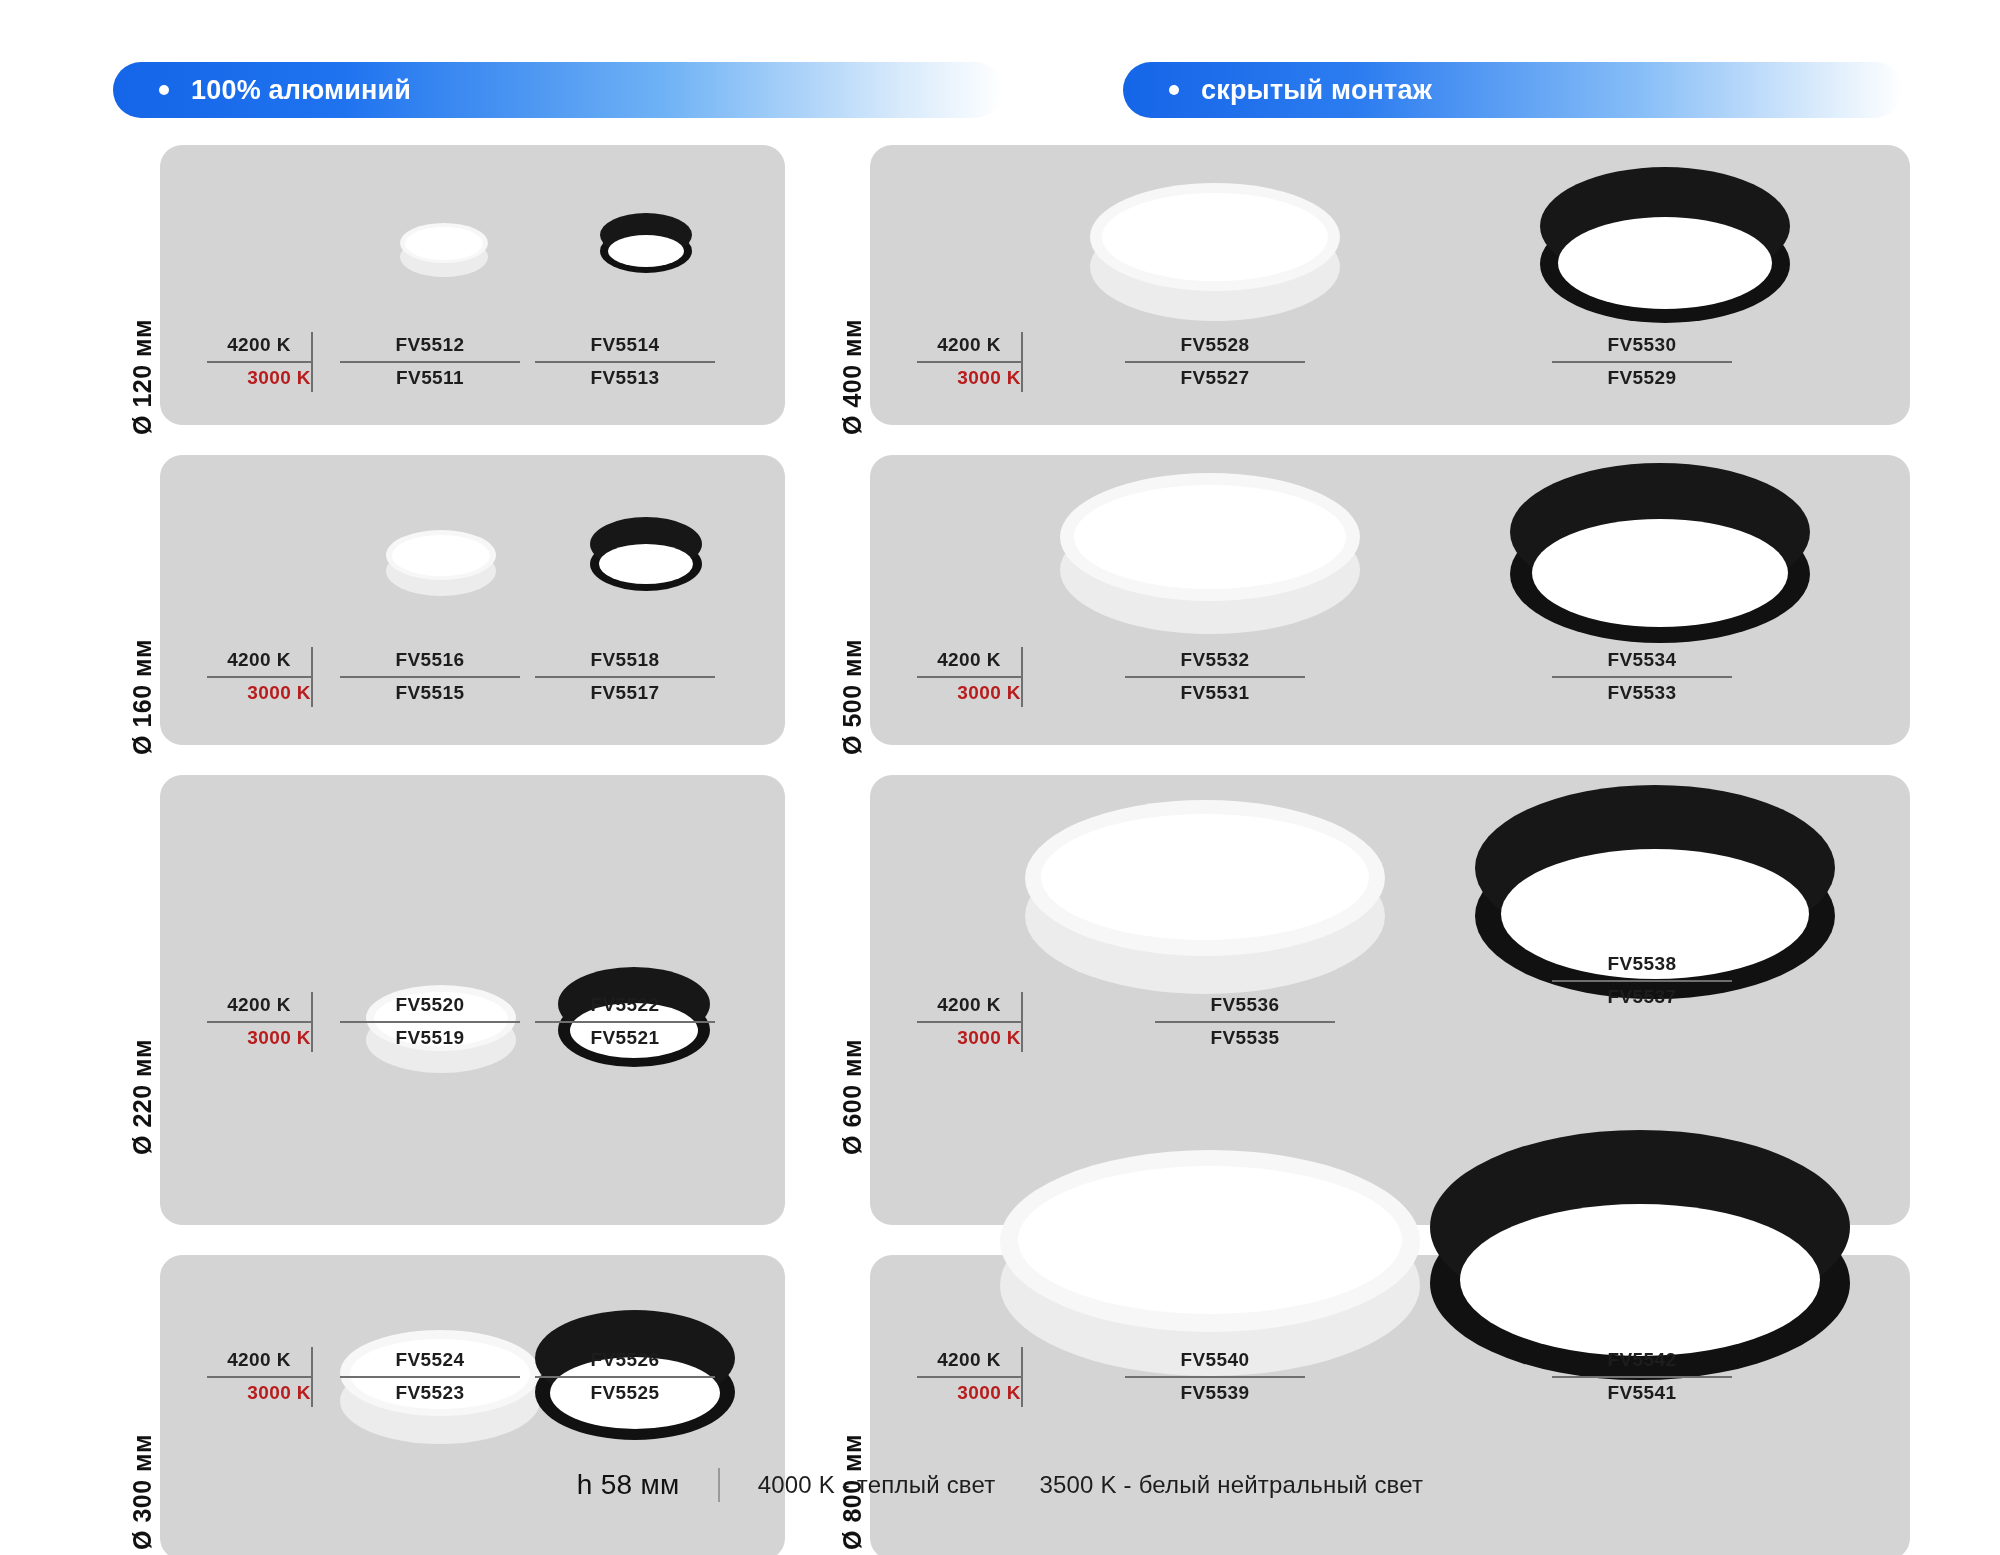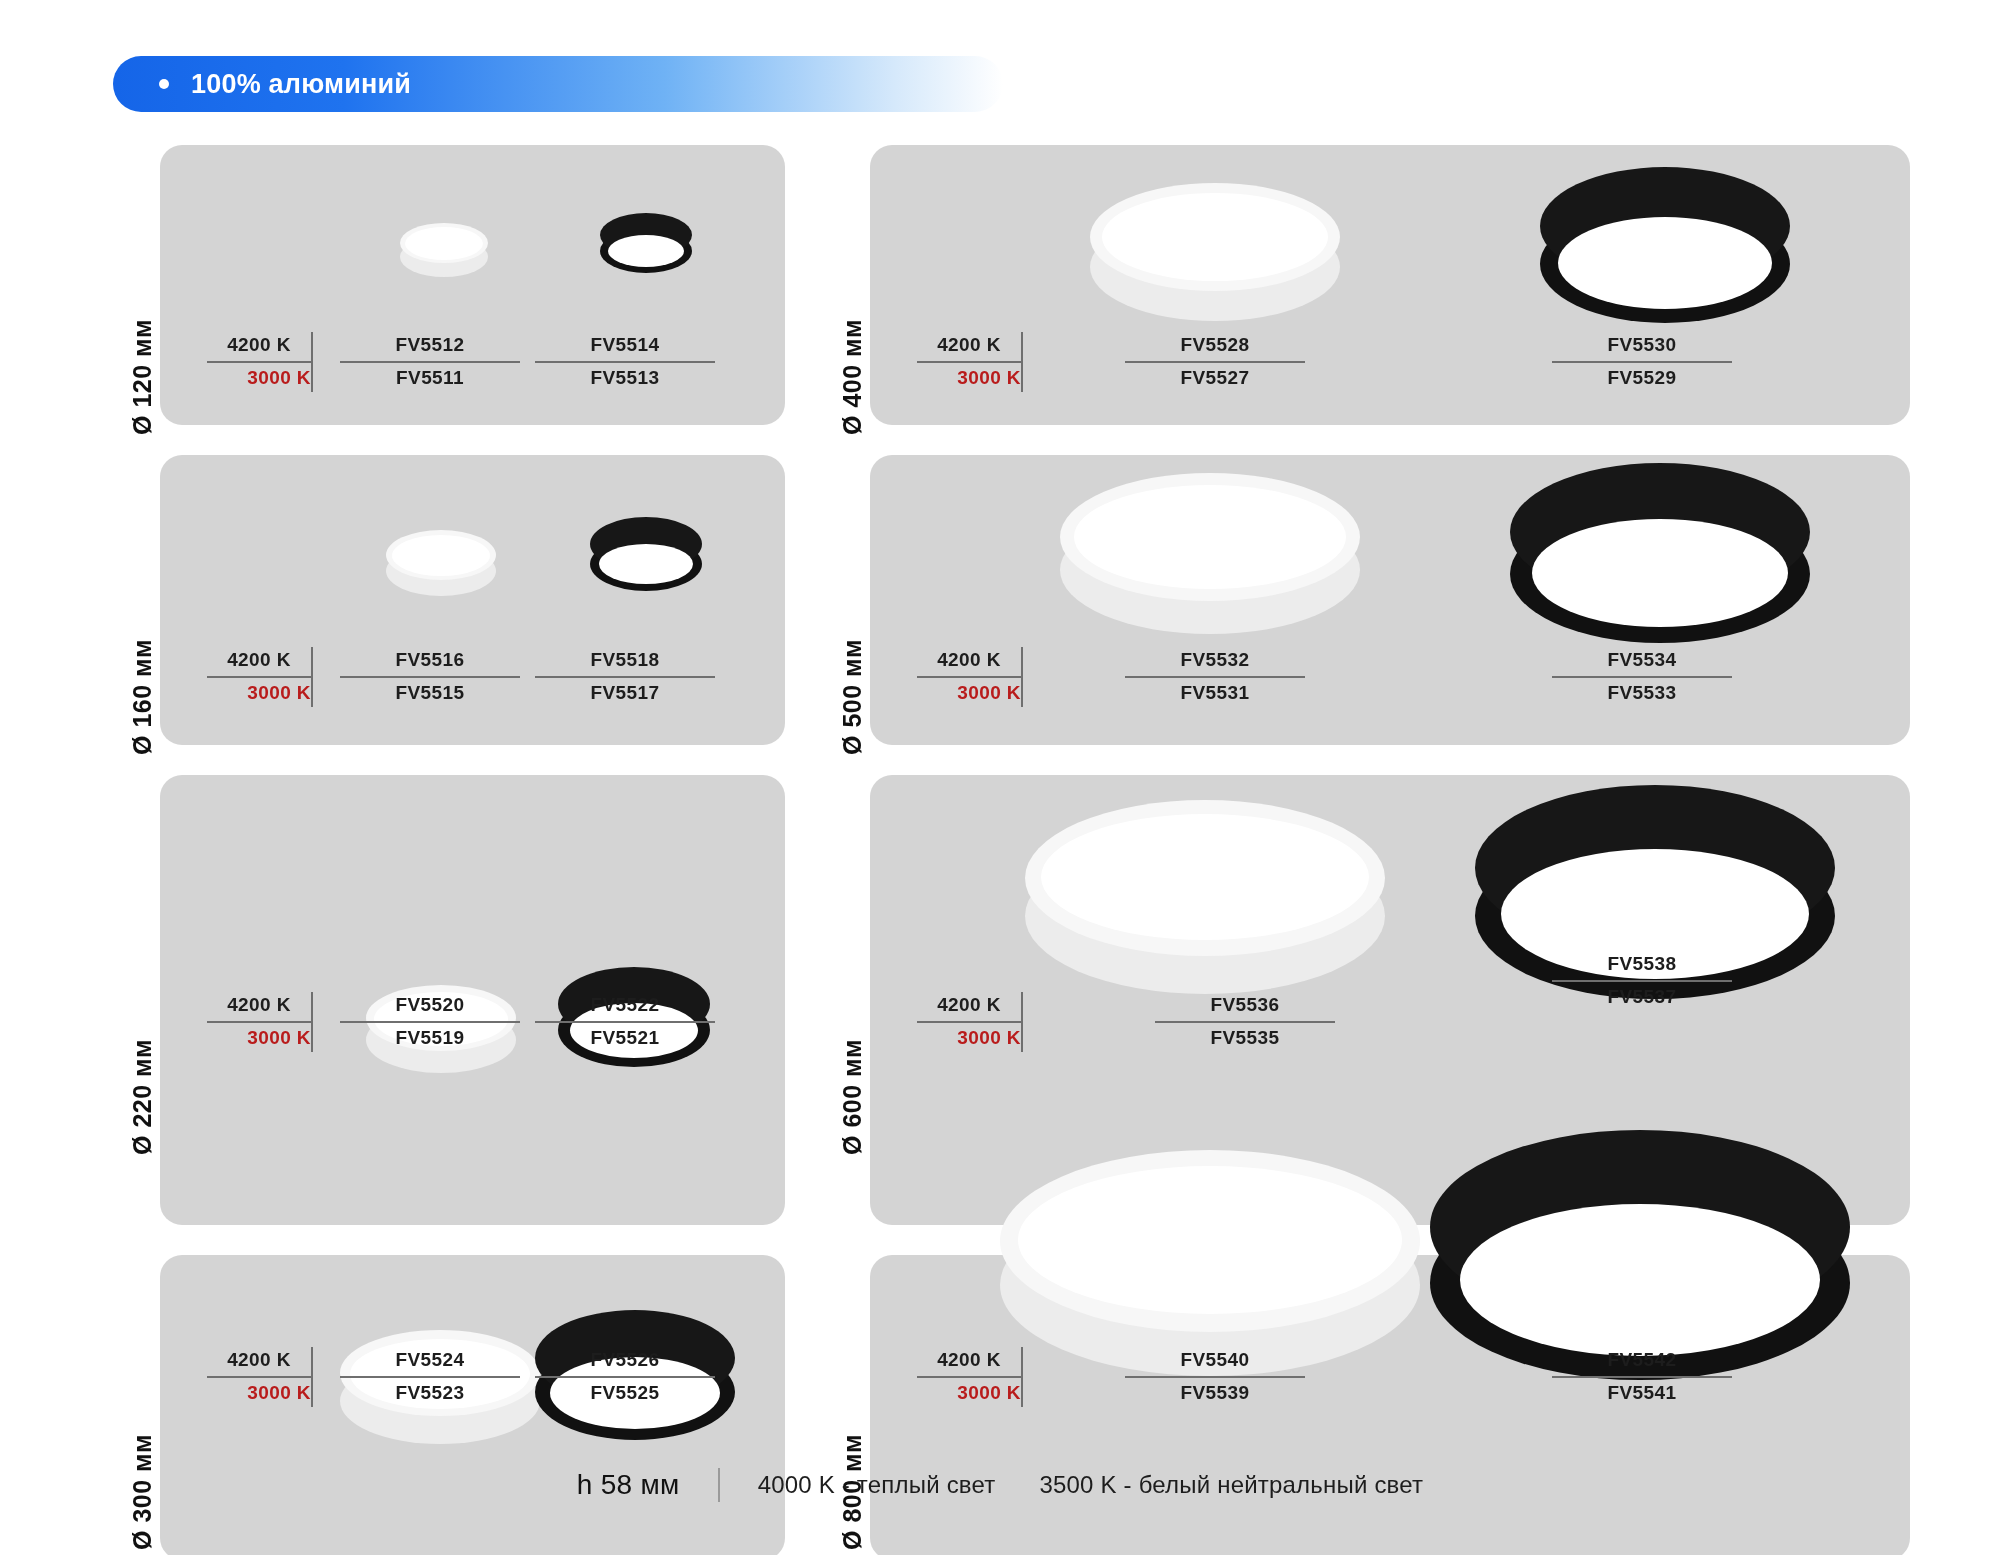--- a/index.html
+++ b/index.html
@@ -12,21 +12,21 @@
     height: 1555px;
     font-family: "Liberation Sans", sans-serif;
     color: #1a1a1a;
     position: relative;
     overflow: hidden;
   }
 
   
   .banners {
     position: absolute;
-    top: 56px;
+    top: 62px;
     left: 113px;
     width: 1790px;
     height: 64px;
   }
   .banner {
     position: absolute;
     top: 0;
     height: 56px;
     border-radius: 28px;
     display: flex;
@@ -201,20 +201,24 @@
   .footer .note + .note { margin-left: 44px; }
 </style>
 </head>
 <body>
 
 <div class="banners">
   <div class="banner banner-left">
     <span class="dot"></span>
     <span class="btext">100% алюминий</span>
   </div>
+  <div class="banner banner-right">
+    <span class="dot"></span>
+    <span class="btext">скрытый монтаж</span>
+  </div>
 </div>
 
 <div class="grid">
 
   <div class="card" style="left:160px; top:0px; width:625px; height:280px;"></div>
   <div class="size-label" style="left:128px; top:290px;">Ø 120 мм</div>
 
   <div class="lamp lamp-white" style="left:400px; top:78px; width:88px; height:62px;">
     <div class="side" style="top:14px; width:88px; height:40px;"></div>
     <div class="rim" style="width:88px; height:40px;"></div>

